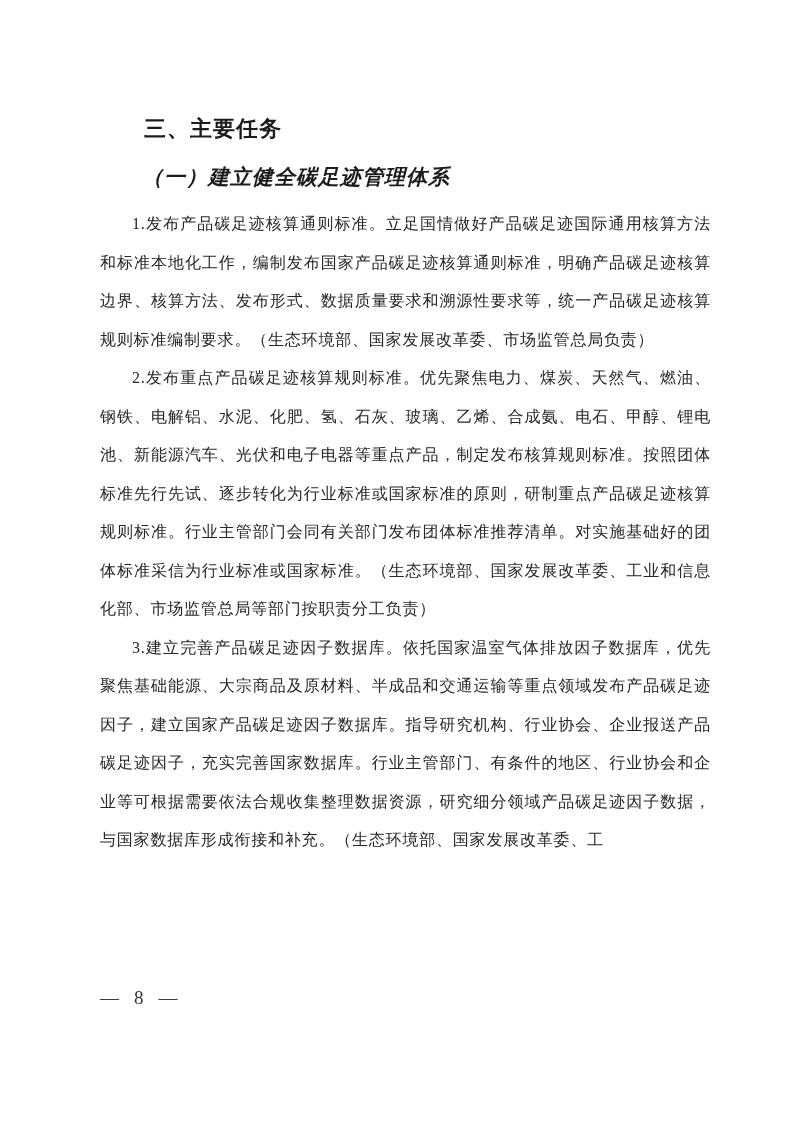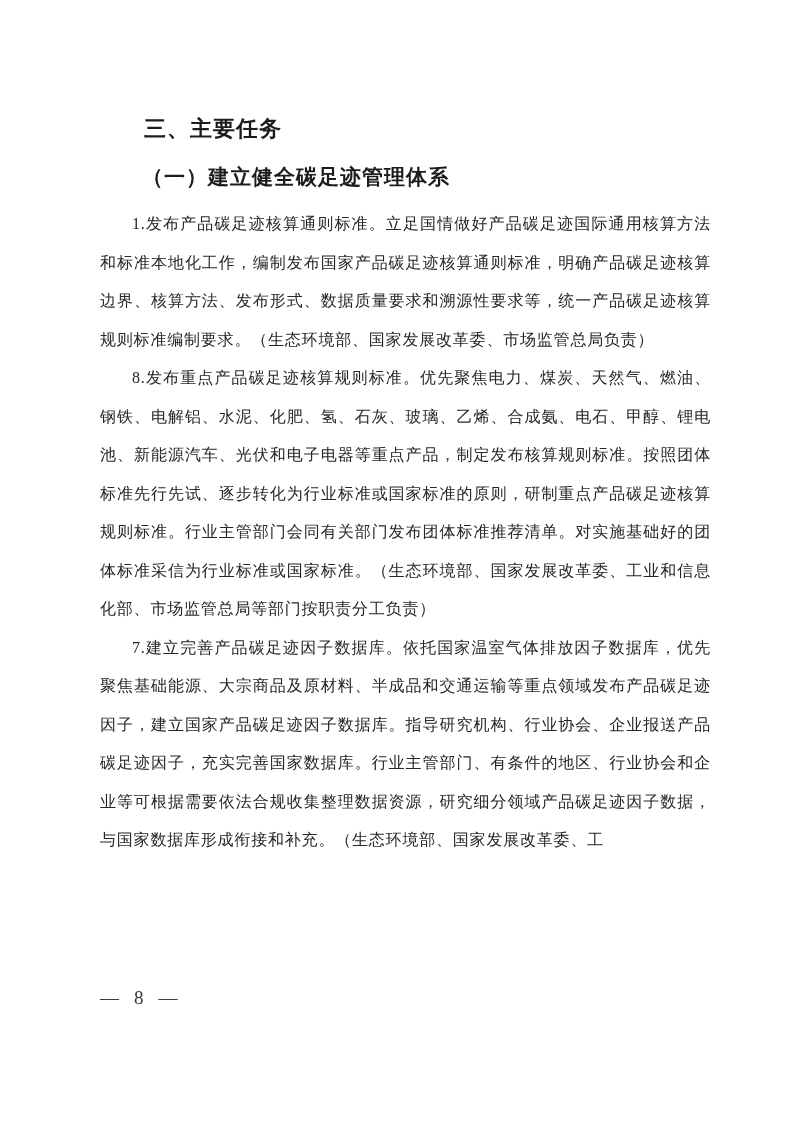--- a/index.html
+++ b/index.html
@@ -36,20 +36,21 @@
 
   .subsection-heading {
     font-family: "Liberation Serif", "DejaVu Serif", serif;
     font-size: 21px;
     font-weight: 700;
     color: #1c1c1c;
     line-height: 34px;
     text-indent: 2em;
     margin: 0 0 11px 0;
     letter-spacing: 1px;
+    font-style: italic;
   }
 
   .para {
     font-size: 16px;
     line-height: 38.5px;
     color: #262626;
     text-align: justify;
     text-indent: 2em;
     letter-spacing: 0.8px;
     margin: 0;
@@ -74,23 +75,23 @@
 <div class="page">
 
   <div class="content">
 
     <h1 class="section-heading">三、主要任务</h1>
 
     <h2 class="subsection-heading">（一）建立健全碳足迹管理体系</h2>
 
     <p class="para">1.发布产品碳足迹核算通则标准。立足国情做好产品碳足迹国际通用核算方法和标准本地化工作，编制发布国家产品碳足迹核算通则标准，明确产品碳足迹核算边界、核算方法、发布形式、数据质量要求和溯源性要求等，统一产品碳足迹核算规则标准编制要求。（生态环境部、国家发展改革委、市场监管总局负责）</p>
 
-    <p class="para">8.发布重点产品碳足迹核算规则标准。优先聚焦电力、煤炭、天然气、燃油、钢铁、电解铝、水泥、化肥、氢、石灰、玻璃、乙烯、合成氨、电石、甲醇、锂电池、新能源汽车、光伏和电子电器等重点产品，制定发布核算规则标准。按照团体标准先行先试、逐步转化为行业标准或国家标准的原则，研制重点产品碳足迹核算规则标准。行业主管部门会同有关部门发布团体标准推荐清单。对实施基础好的团体标准采信为行业标准或国家标准。（生态环境部、国家发展改革委、工业和信息化部、市场监管总局等部门按职责分工负责）</p>
+    <p class="para">2.发布重点产品碳足迹核算规则标准。优先聚焦电力、煤炭、天然气、燃油、钢铁、电解铝、水泥、化肥、氢、石灰、玻璃、乙烯、合成氨、电石、甲醇、锂电池、新能源汽车、光伏和电子电器等重点产品，制定发布核算规则标准。按照团体标准先行先试、逐步转化为行业标准或国家标准的原则，研制重点产品碳足迹核算规则标准。行业主管部门会同有关部门发布团体标准推荐清单。对实施基础好的团体标准采信为行业标准或国家标准。（生态环境部、国家发展改革委、工业和信息化部、市场监管总局等部门按职责分工负责）</p>
 
-    <p class="para">7.建立完善产品碳足迹因子数据库。依托国家温室气体排放因子数据库，优先聚焦基础能源、大宗商品及原材料、半成品和交通运输等重点领域发布产品碳足迹因子，建立国家产品碳足迹因子数据库。指导研究机构、行业协会、企业报送产品碳足迹因子，充实完善国家数据库。行业主管部门、有条件的地区、行业协会和企业等可根据需要依法合规收集整理数据资源，研究细分领域产品碳足迹因子数据，与国家数据库形成衔接和补充。（生态环境部、国家发展改革委、工</p>
+    <p class="para">3.建立完善产品碳足迹因子数据库。依托国家温室气体排放因子数据库，优先聚焦基础能源、大宗商品及原材料、半成品和交通运输等重点领域发布产品碳足迹因子，建立国家产品碳足迹因子数据库。指导研究机构、行业协会、企业报送产品碳足迹因子，充实完善国家数据库。行业主管部门、有条件的地区、行业协会和企业等可根据需要依法合规收集整理数据资源，研究细分领域产品碳足迹因子数据，与国家数据库形成衔接和补充。（生态环境部、国家发展改革委、工</p>
 
   </div>
 
   <div class="footer">
     <span class="dash">—</span>
     <span class="num">8</span>
     <span class="dash">—</span>
   </div>
 
 </div>

